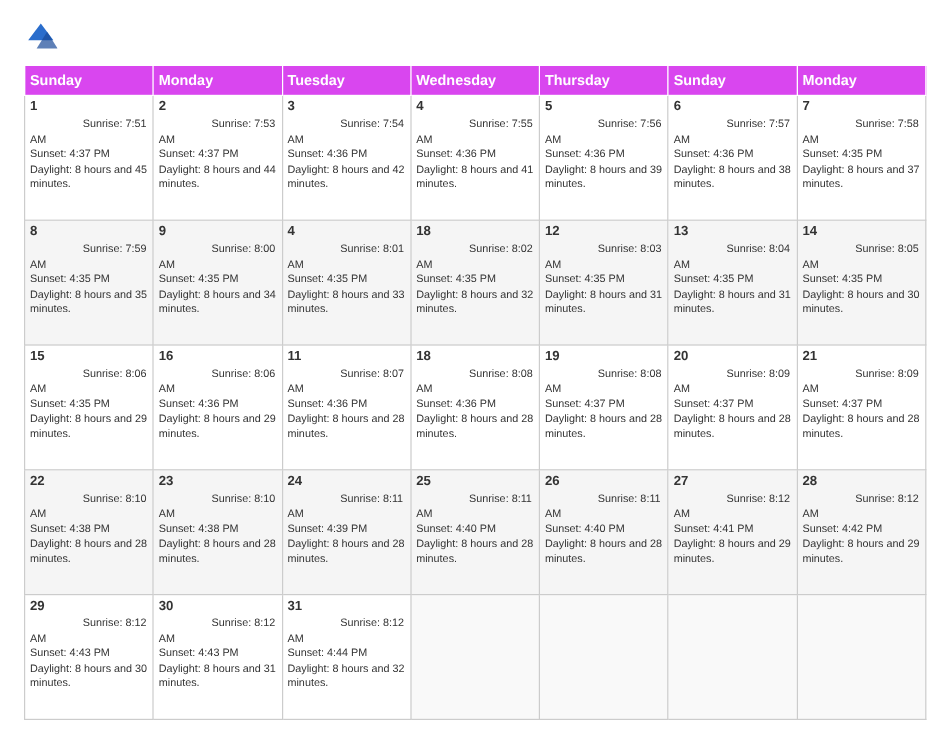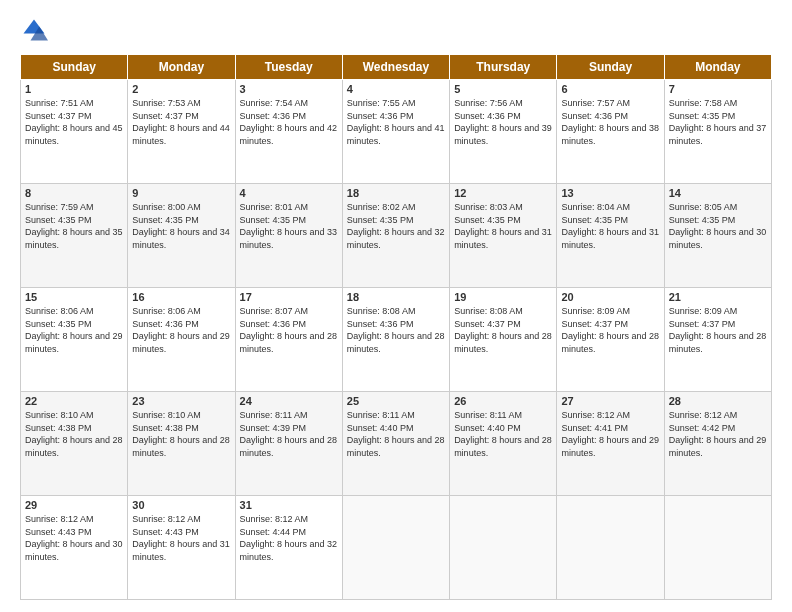--- a/index.html
+++ b/index.html
@@ -52,26 +52,26 @@
       font-size: 13px;
       color: #444;
       margin-top: 2px;
     }
     .calendar {
       width: 100%;
       border-collapse: collapse;
       flex: 1;
     }
     .calendar th {
-      background: #a16207;
+      background: #d946ef;
       color: #fff;
       font-size: 12px;
       font-weight: bold;
       padding: 5px 4px;
-      text-align: center;
+      text-align: left;
       border: 1px solid #fff;
     }
     .calendar td {
       vertical-align: top;
       border: 1px solid #ccc;
       padding: 3px 4px;
       font-size: 9.5px;
       color: #333;
       width: calc(100% / 7);
       background: #fff;
@@ -82,20 +82,21 @@
     .day-num {
       font-size: 11px;
       font-weight: bold;
       display: block;
       margin-bottom: 2px;
     }
     .day-info {
       font-size: 9px;
       line-height: 1.4;
       color: #333;
+      margin-left: 44px;
     }
     .empty-cell {
       background: #f9f9f9 !important;
     }
   </style>
 </head>
 <body>
 
 <div class="page">
   <div class="header">
@@ -158,21 +159,21 @@
           <td><span class="day-num">13</span>
         <span class="day-info">Sunrise: 8:04 AM<br>Sunset: 4:35 PM<br>Daylight: 8 hours and 31 minutes.</span></td>
           <td><span class="day-num">14</span>
         <span class="day-info">Sunrise: 8:05 AM<br>Sunset: 4:35 PM<br>Daylight: 8 hours and 30 minutes.</span></td>
         </tr>
         <tr>
           <td><span class="day-num">15</span>
         <span class="day-info">Sunrise: 8:06 AM<br>Sunset: 4:35 PM<br>Daylight: 8 hours and 29 minutes.</span></td>
           <td><span class="day-num">16</span>
         <span class="day-info">Sunrise: 8:06 AM<br>Sunset: 4:36 PM<br>Daylight: 8 hours and 29 minutes.</span></td>
-          <td><span class="day-num">17</span>
+          <td><span class="day-num">11</span>
         <span class="day-info">Sunrise: 8:07 AM<br>Sunset: 4:36 PM<br>Daylight: 8 hours and 28 minutes.</span></td>
           <td><span class="day-num">18</span>
         <span class="day-info">Sunrise: 8:08 AM<br>Sunset: 4:36 PM<br>Daylight: 8 hours and 28 minutes.</span></td>
           <td><span class="day-num">19</span>
         <span class="day-info">Sunrise: 8:08 AM<br>Sunset: 4:37 PM<br>Daylight: 8 hours and 28 minutes.</span></td>
           <td><span class="day-num">20</span>
         <span class="day-info">Sunrise: 8:09 AM<br>Sunset: 4:37 PM<br>Daylight: 8 hours and 28 minutes.</span></td>
           <td><span class="day-num">21</span>
         <span class="day-info">Sunrise: 8:09 AM<br>Sunset: 4:37 PM<br>Daylight: 8 hours and 28 minutes.</span></td>
         </tr>

